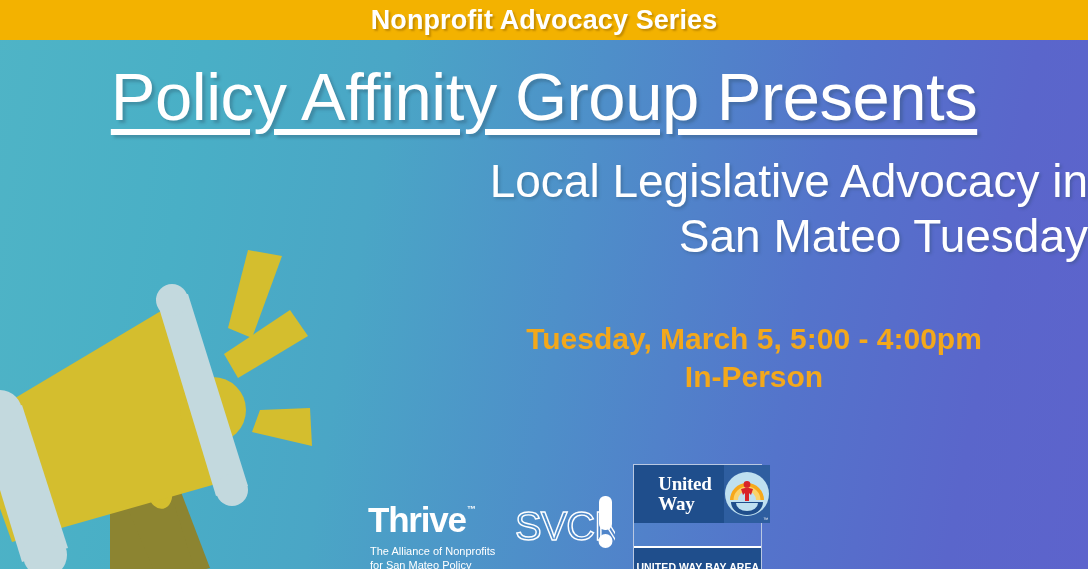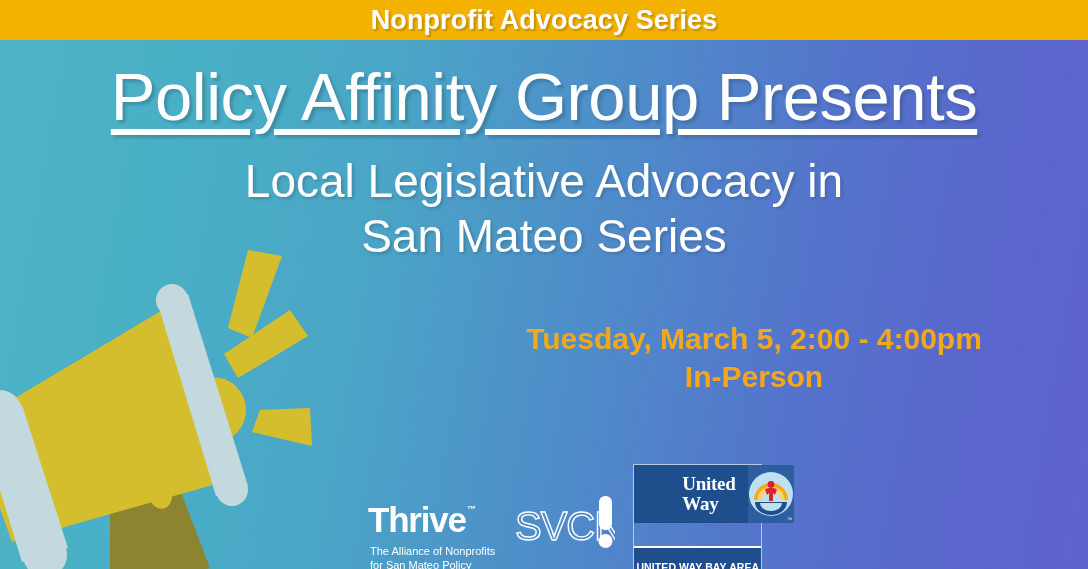--- a/index.html
+++ b/index.html
@@ -76,21 +76,21 @@
     white-space: nowrap;
   }
   .sub-title {
     color: #ffffff;
     font-size: 46px;
     font-weight: normal;
     line-height: 1.18;
     margin-top: 22px;
     text-shadow: 2px 2px 3px rgba(40,70,90,0.30);
   }
-  .sub-title .sub-line { display: block; white-space: nowrap; }
+  .sub-title .sub-line { display: block; white-space: nowrap; text-align: right; }
 
   
   #schedule-block {
     position: absolute;
     left: 508px; top: 320px;
     width: 492px;
     text-align: center;
     z-index: 4;
   }
   .schedule-line {
@@ -166,22 +166,21 @@
   #uw-top {
     display: flex;
     height: 58px;
     background: #1F4E8C;
   }
   #uw-wordmark {
     flex: 0 0 66px;
     display: flex;
     flex-direction: column;
     justify-content: center;
-    padding-left: 16px;
-    margin-left: 32px;
+    padding-left: 24px;
   }
   #uw-wordmark span {
     color: #ffffff;
     font-family: "Liberation Serif", serif;
     font-size: 19px;
     font-weight: bold;
     line-height: 1.02;
     letter-spacing: -0.3px;
   }
   #uw-emblem-cell {
@@ -243,26 +242,26 @@
   </svg>
 
   <div id="series-bar">
     <div class="series-text">Nonprofit Advocacy Series</div>
   </div>
 
   <div id="headline-block">
     <div class="main-title">Policy Affinity Group Presents</div>
     <div class="sub-title">
       <span class="sub-line">Local Legislative Advocacy in</span>
-      <span class="sub-line">San Mateo Series</span>
+      <span class="sub-line">San Mateo Tuesday</span>
     </div>
   </div>
 
   <div id="schedule-block">
-    <div class="schedule-line">Tuesday, March 5, 2:00 - 4:00pm</div>
+    <div class="schedule-line">Tuesday, March 5, 5:00 - 4:00pm</div>
     <div class="schedule-line">In-Person</div>
   </div>
 
   <div id="logo-strip">
 
     <div id="logo-thrive">
       <svg class="thrive-mark" width="52" height="52" viewBox="0 0 52 52">
         <g fill="#ffffff">
           <path d="M26 4 L33 17 L26 22 L19 17 Z"></path>
           <path d="M48 20 L38 30 L31 26 L33 18 Z"></path>

